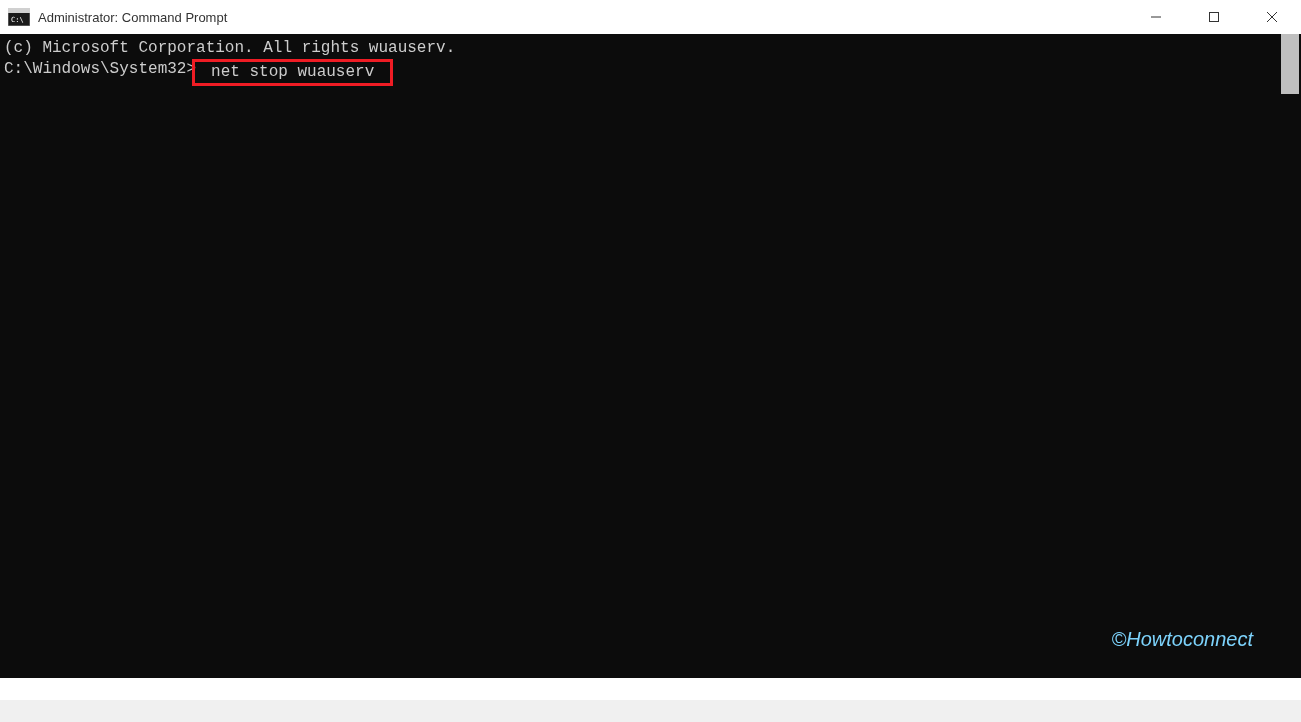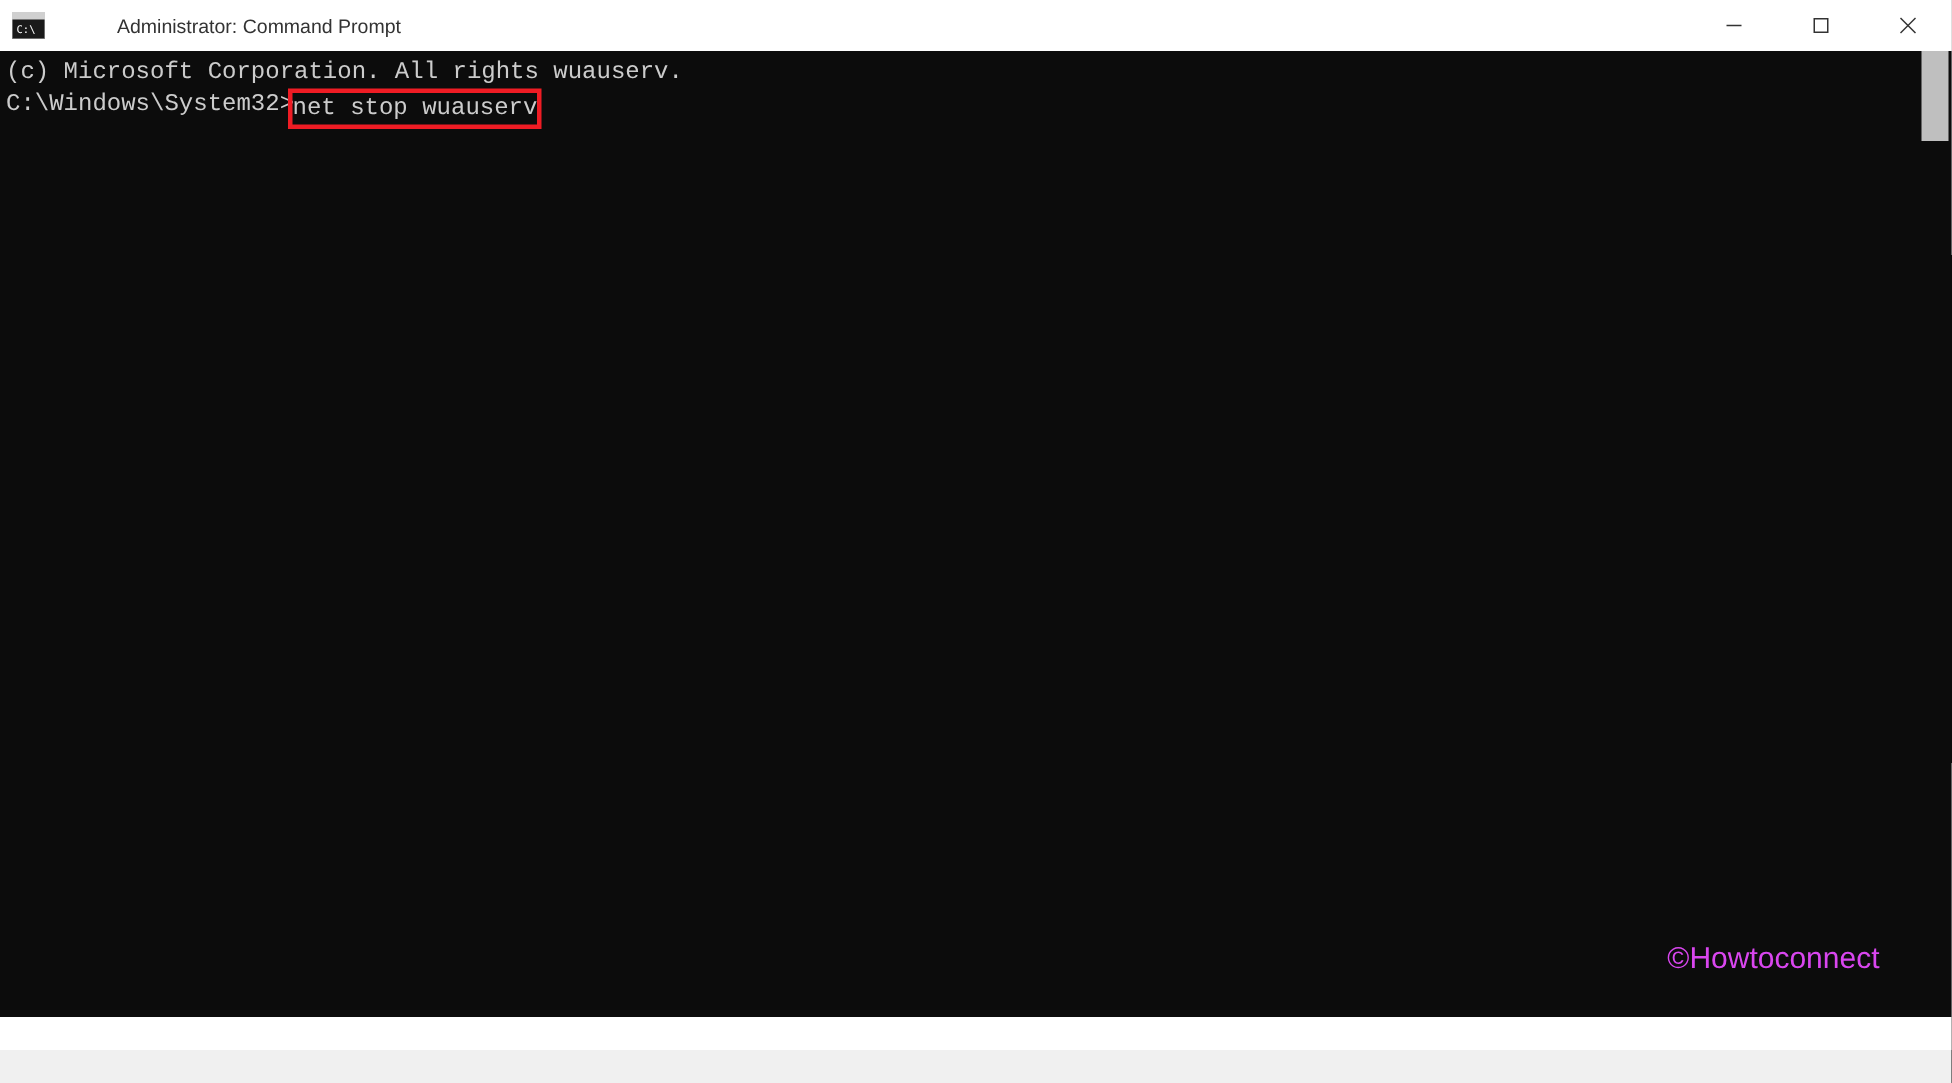--- a/index.html
+++ b/index.html
@@ -39,21 +39,20 @@
       align-items: center;
       justify-content: center;
     }
     .app-icon svg {
       width: 22px;
       height: 18px;
     }
     .title-text {
       font-size: 13px;
       color: #333333;
-      margin-left: 40px;
     }
     .window-controls {
       position: absolute;
       right: 0;
       top: 0;
       height: 34px;
       display: flex;
     }
     .win-btn {
       width: 58px;
@@ -80,38 +79,39 @@
     }
     .terminal-line {
       white-space: pre;
     }
     .prompt-wrap {
       display: flex;
       white-space: pre;
     }
     .highlight-box {
       border: 3px solid #ef1c24;
-      padding: 0 0;
+      padding: 0 16px;
       margin-left: -4px;
     }
     .scrollbar {
       position: absolute;
       right: 2px;
       top: 34px;
       width: 18px;
       height: 60px;
       background: #bfbfbf;
     }
     .watermark {
       position: absolute;
       right: 48px;
       bottom: 50px;
-      color: #d946ef;
+      color: #7dd3fc;
       font-size: 20px;
       font-family: 'Segoe UI', Tahoma, sans-serif;
+      font-style: italic;
     }
     .bottom-bar {
       position: absolute;
       left: 0;
       right: 0;
       bottom: 0;
       height: 22px;
       background: #ffffff;
     }
   </style>

